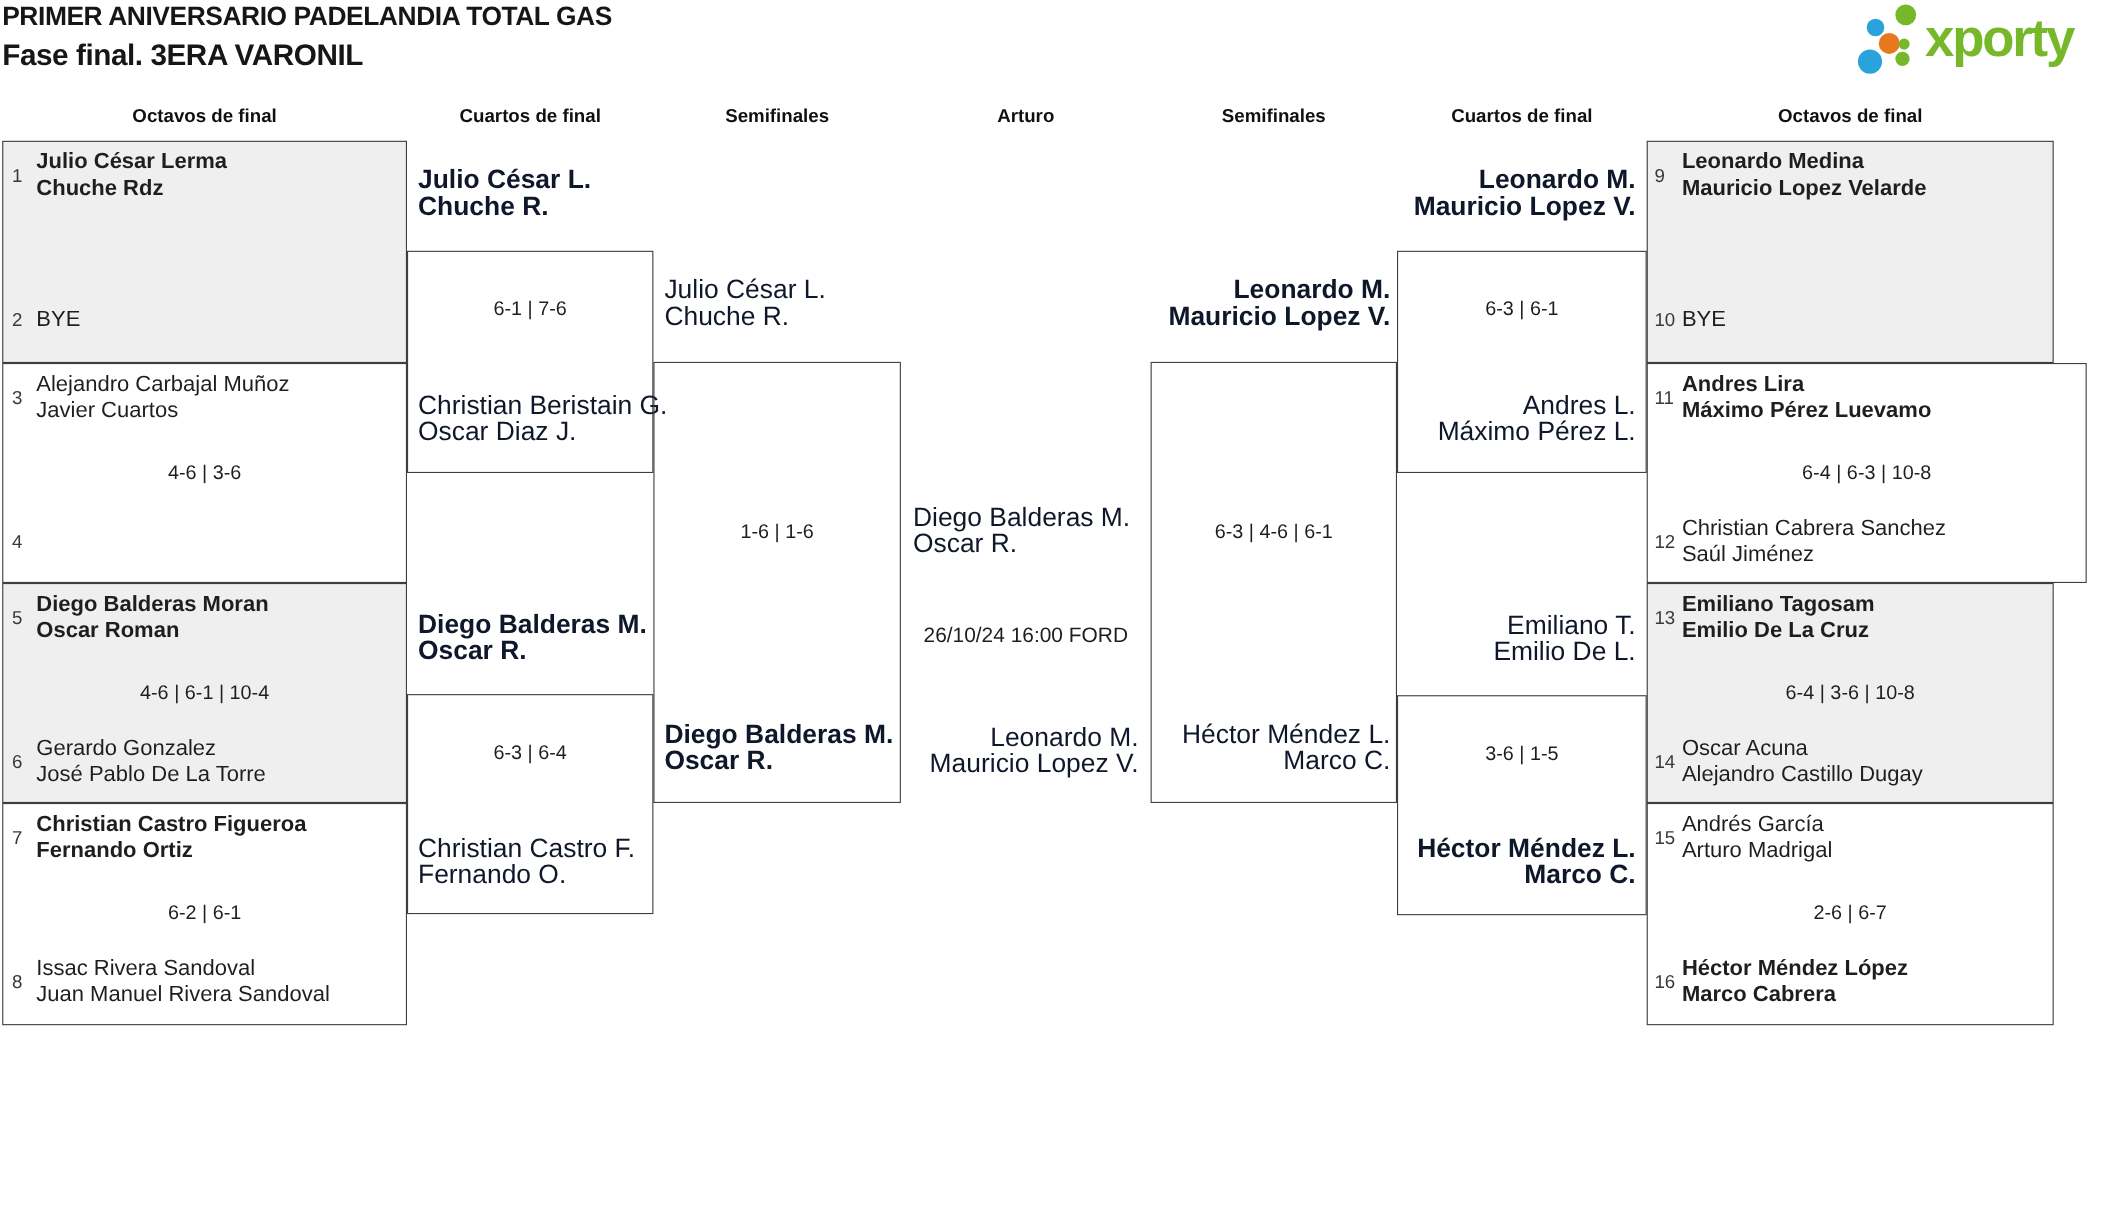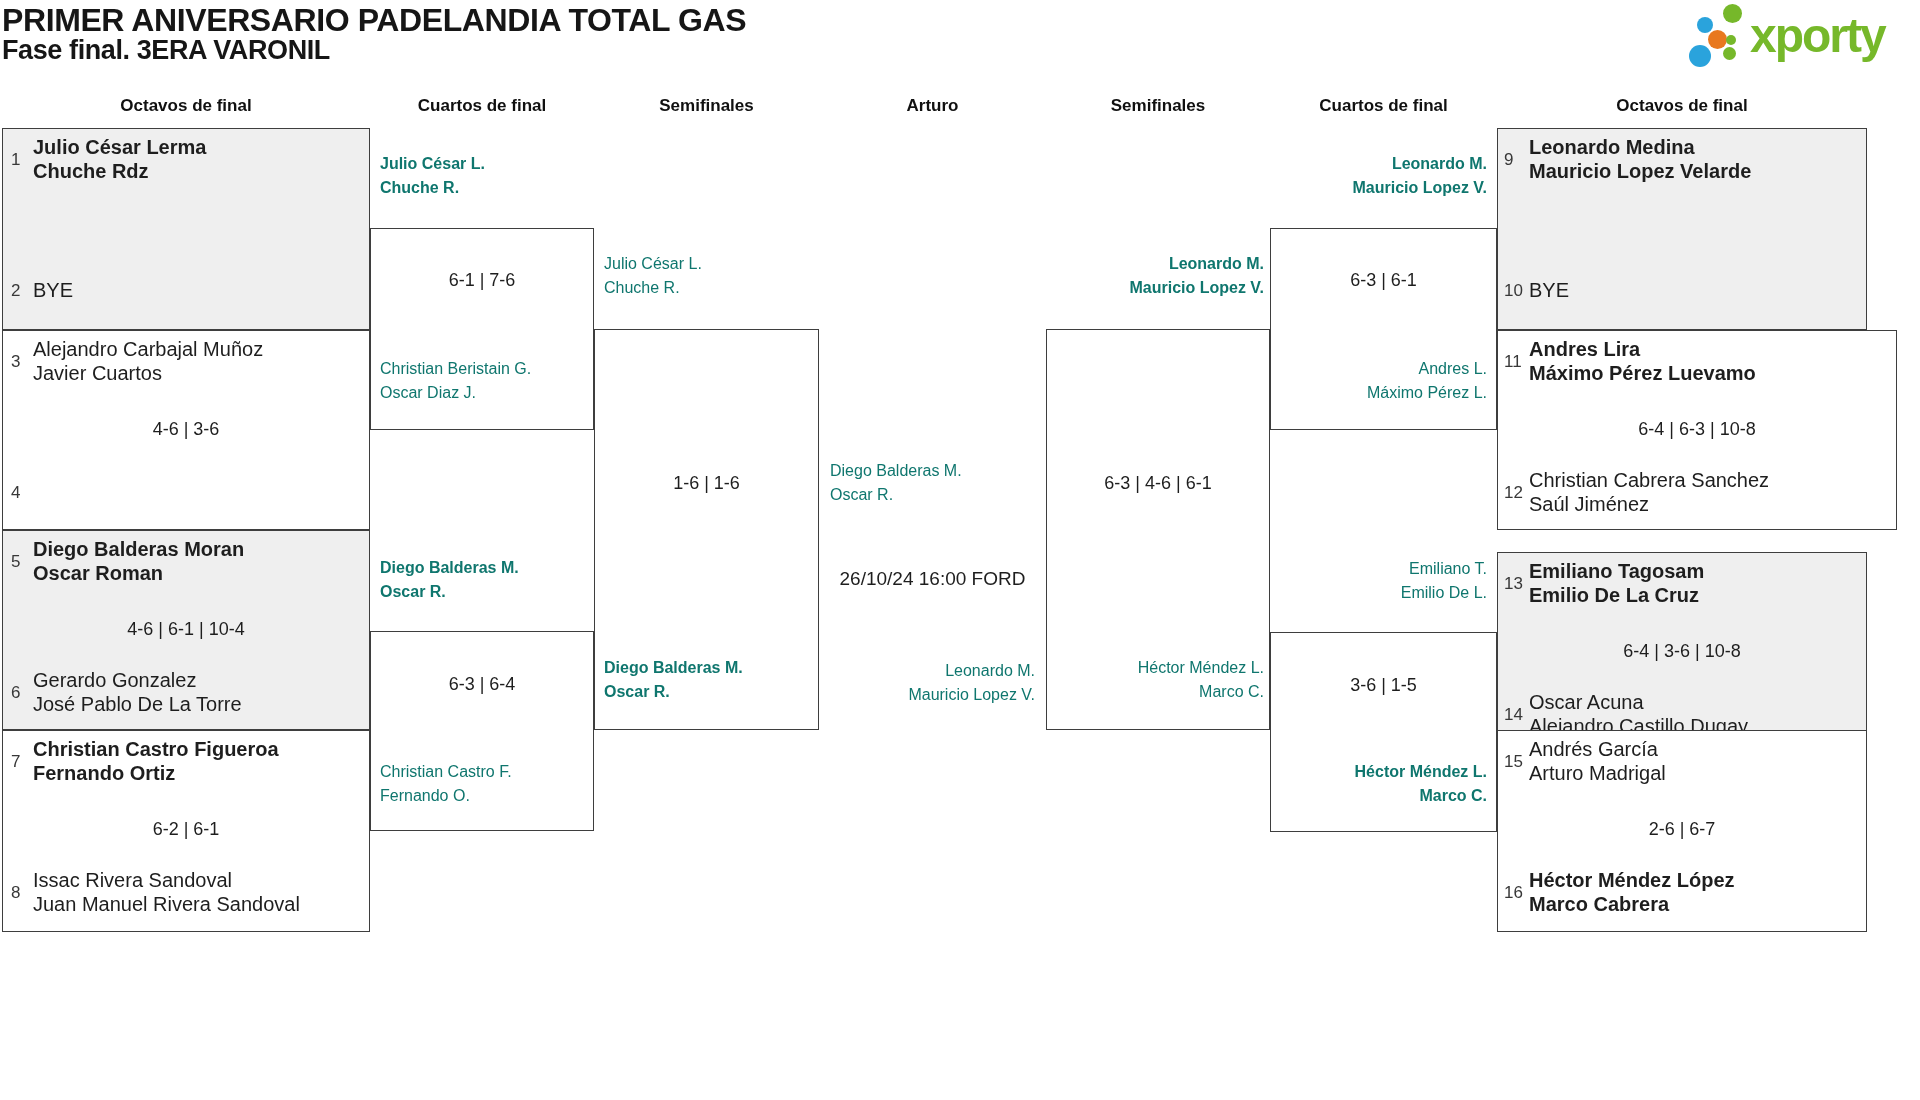--- a/index.html
+++ b/index.html
@@ -1,35 +1,35 @@
 <!DOCTYPE html>
 <html><head>
 <meta charset="utf-8">
 <style>
   html,body{margin:0;padding:0;background:#fff;}
   .page{position:relative;width:1920px;height:1100px;background:#ffffff;overflow:hidden;
         font-family:"Liberation Sans","DejaVu Sans",sans-serif;color:#1e1e1e;}
-  .title-line1{position:absolute;left:2px;top:2px;font-size:32px;font-weight:700;letter-spacing:-0.4px;color:#161616;white-space:nowrap;}
+  .title-line1{position:absolute;left:2px;top:2px;font-size:24px;font-weight:700;letter-spacing:-0.4px;color:#161616;white-space:nowrap;}
   .title-line2{position:absolute;left:2px;top:35px;font-size:27px;font-weight:700;letter-spacing:-0.4px;color:#161616;white-space:nowrap;}
   .rh{position:absolute;top:96px;text-align:center;font-size:17px;font-weight:700;color:#101010;}
   
   .obox{position:absolute;border:1px solid #3e3e3e;background:#ffffff;box-sizing:border-box;}
   .obox.gray{background:#efefef;}
   .trow{position:absolute;left:8px;right:6px;height:47px;display:flex;align-items:center;gap:8px;}
   .ocr .trow{left:6px;gap:4px;}
   .t1{top:7px;}
   .t2{top:138px;}
   .seed{font-size:17px;color:#383838;flex:0 0 14px;}
   .ocr .seed{flex:0 0 21px;}
   .names{font-size:20px;line-height:23.5px;color:#1e1e1e;}
   .names.bold,.nb.bold{font-weight:700;}
   .osc{position:absolute;left:0;right:0;top:86px;text-align:center;font-size:18px;line-height:24px;color:#1e1e1e;}
   
   .mrect{position:absolute;border:1px solid #3e3e3e;box-sizing:border-box;background:transparent;}
-  .nb{position:absolute;font-size:16px;line-height:23.5px;color:#0f766e;white-space:nowrap;}
+  .nb{position:absolute;font-size:24px;line-height:23.5px;color:#0f172a;white-space:nowrap;}
   .nb.ra{text-align:right;}
   .sc{position:absolute;text-align:center;font-size:18px;line-height:24px;color:#1e1e1e;}
   .schedule{position:absolute;text-align:center;font-size:19px;line-height:22px;color:#1e1e1e;}
   
   .logo{position:absolute;left:1686px;top:2px;width:234px;height:80px;}
   .dot{position:absolute;border-radius:50%;}
   .logo-text{position:absolute;left:64px;top:6px;font-size:48px;font-weight:800;letter-spacing:-2px;}
 </style>
 </head>
 <body>
@@ -154,21 +154,21 @@
     <div class="osc">6-4 | 6-3 | 10-8</div>
     <div class="trow t2">
       <div class="seed">12</div>
       <div class="names">
         <div>Christian Cabrera Sanchez</div>
         <div>Saúl Jiménez</div>
       </div>
     </div>
   </div>
 
-  <div class="obox gray ocr" style="left:1497px;top:552px;width:370px;height:200px">
+  <div class="obox gray ocr" style="left:1497px;top:530px;width:370px;height:200px">
     <div class="trow t1">
       <div class="seed">13</div>
       <div class="names bold">
         <div>Emiliano Tagosam</div>
         <div>Emilio De La Cruz</div>
       </div>
     </div>
     <div class="osc">6-4 | 3-6 | 10-8</div>
     <div class="trow t2">
       <div class="seed">14</div>

